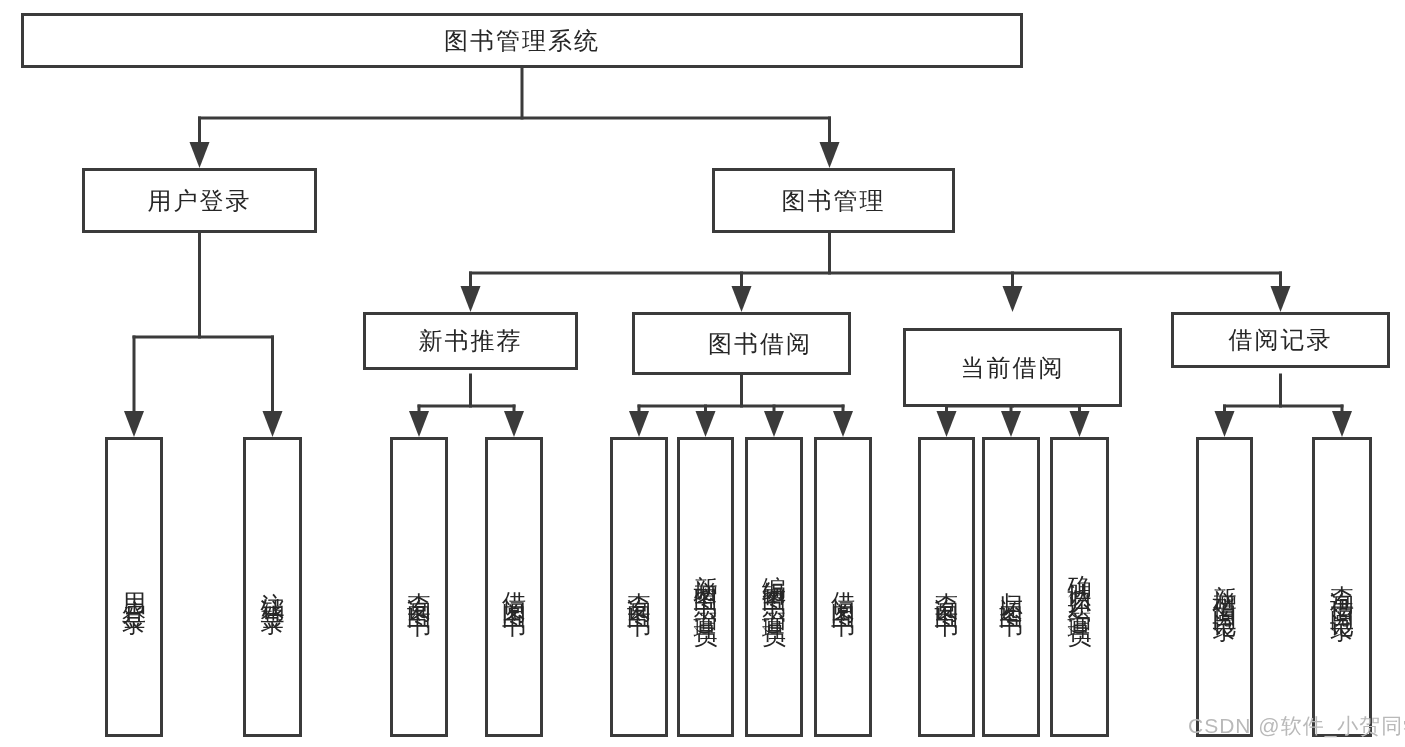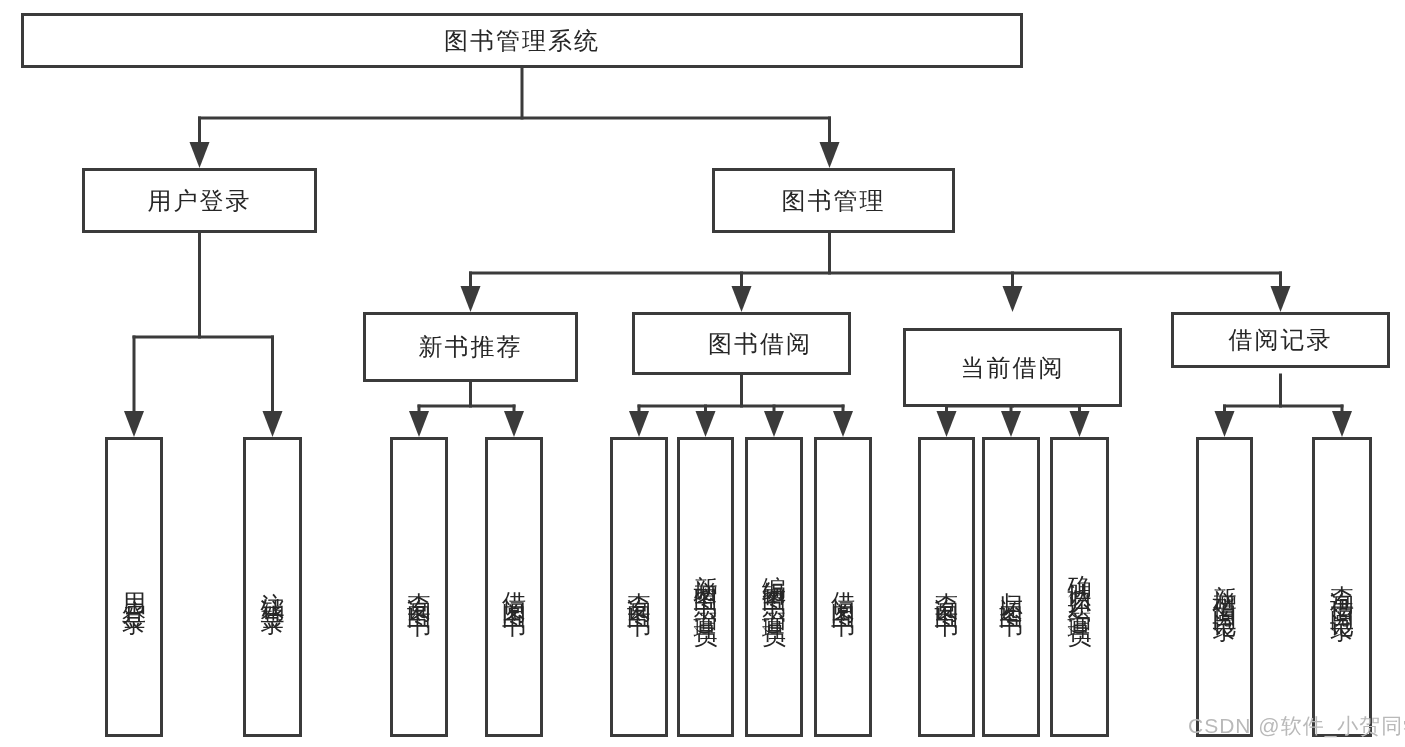--- a/index.html
+++ b/index.html
@@ -124,21 +124,21 @@
   <div id="nodes-layer">
       <div class="node" style="left: 21px; top: 13px; width: 1002px; height: 55px; text-align: right;">
     <span class="node-label">图书管理系统</span>
   </div>
       <div class="node" style="left: 82px; top: 168px; width: 235px; height: 65px;">
     <span class="node-label">用户登录</span>
   </div>
       <div class="node" style="left: 712px; top: 168px; width: 243px; height: 65px;">
     <span class="node-label">图书管理</span>
   </div>
-      <div class="node" style="left: 363px; top: 312px; width: 215px; height: 70px;">
+      <div class="node" style="left: 363px; top: 312px; width: 215px; height: 58px;">
     <span class="node-label">新书推荐</span>
   </div>
       <div class="node" style="left: 632px; top: 312px; width: 219px; height: 63px; padding-left: 37px;">
     <span class="node-label">图书借阅</span>
   </div>
       <div class="node" style="left: 903px; top: 328px; width: 219px; height: 79px;">
     <span class="node-label">当前借阅</span>
   </div>
       <div class="node" style="left: 1171px; top: 312px; width: 219px; height: 56px;">
     <span class="node-label">借阅记录</span>

